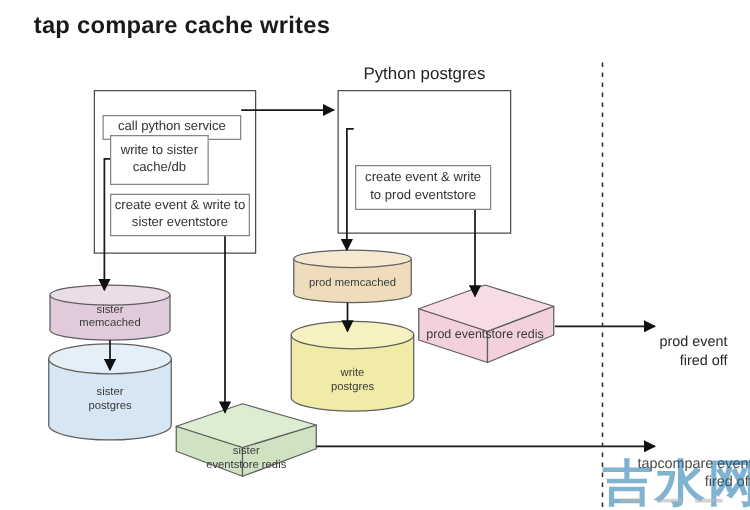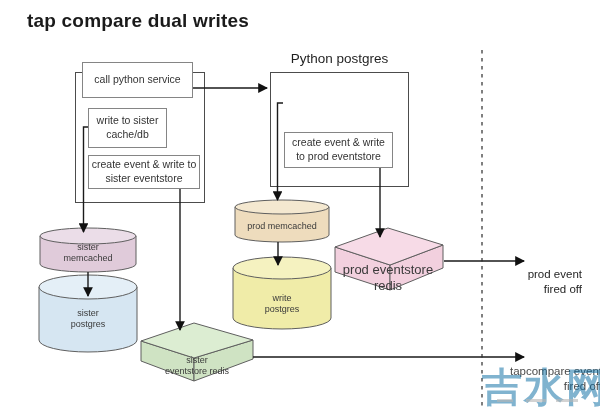--- a/index.html
+++ b/index.html
@@ -38,28 +38,28 @@
   .watermark{position:absolute;left:482px;top:367px;width:118px;font-size:40px;line-height:1;
              color:#0369a1;opacity:.5;letter-spacing:2px;z-index:4;text-align:left;
              font-weight:bold;white-space:nowrap;}
   .wm-mark{position:absolute;height:3px;background:#b5b5b5;opacity:.6;z-index:4;}
 </style>
 </head>
 <body>
 
 <div id="stage">
 
-  <div class="lbl title" style="left:27px;top:9px;width:260px;">tap compare dual writes</div>
+  <div class="lbl title" style="left:27px;top:9px;width:260px;">tap compare cache writes</div>
 
   <div class="lbl heading" style="left:270px;top:51px;width:139px;">Python postgres</div>
 
   <div class="outer-box" style="left:75px;top:72px;width:130px;height:131px;"></div>
   <div class="outer-box" style="left:270px;top:72px;width:139px;height:115px;"></div>
 
-  <div class="step-box" style="left:82px;top:62px;width:111px;height:36px;">call python service</div>
+  <div class="step-box" style="left:82px;top:92px;width:111px;height:20px;">call python service</div>
   <div class="step-box" style="left:88px;top:108px;width:79px;height:40px;">write to sister cache/db</div>
   <div class="step-box" style="left:88px;top:155px;width:112px;height:34px;">create event &amp; write to sister eventstore</div>
 
   <div class="step-box" style="left:284px;top:132px;width:109px;height:36px;">create event &amp; write to prod eventstore</div>
 
   <svg id="shapes" width="600" height="408" viewBox="0 0 600 408">
     <defs>
       <marker id="arr" viewBox="0 0 10 10" refX="9" refY="5" markerWidth="7" markerHeight="7" orient="auto">
         <path d="M0,0 L10,5 L0,10 Z" fill="#111111"></path>
       </marker>
@@ -124,21 +124,21 @@
     <span>prod memcached</span>
   </div>
   <div class="lbl ds" style="left:247px;top:293px;width:70px;">
     <span>write</span>
     <span>postgres</span>
   </div>
   <div class="lbl ds" style="left:147px;top:355px;width:100px;">
     <span>sister</span>
     <span>eventstore redis</span>
   </div>
-  <div class="lbl ds" style="left:333px;top:262px;width:110px;font-size:13px;">
+  <div class="lbl ds" style="left:333px;top:262px;width:110px;font-size:10px;">
     <span>prod eventstore redis</span>
   </div>
 
   <div class="lbl note note-dark" style="left:492px;top:267px;width:90px;">
     <span>prod event</span>
     <span>fired off</span>
   </div>
   <div class="lbl note note-gray" style="left:492px;top:364px;width:110px;">
     <span>tapcompare event</span>
     <span>fired off</span>

